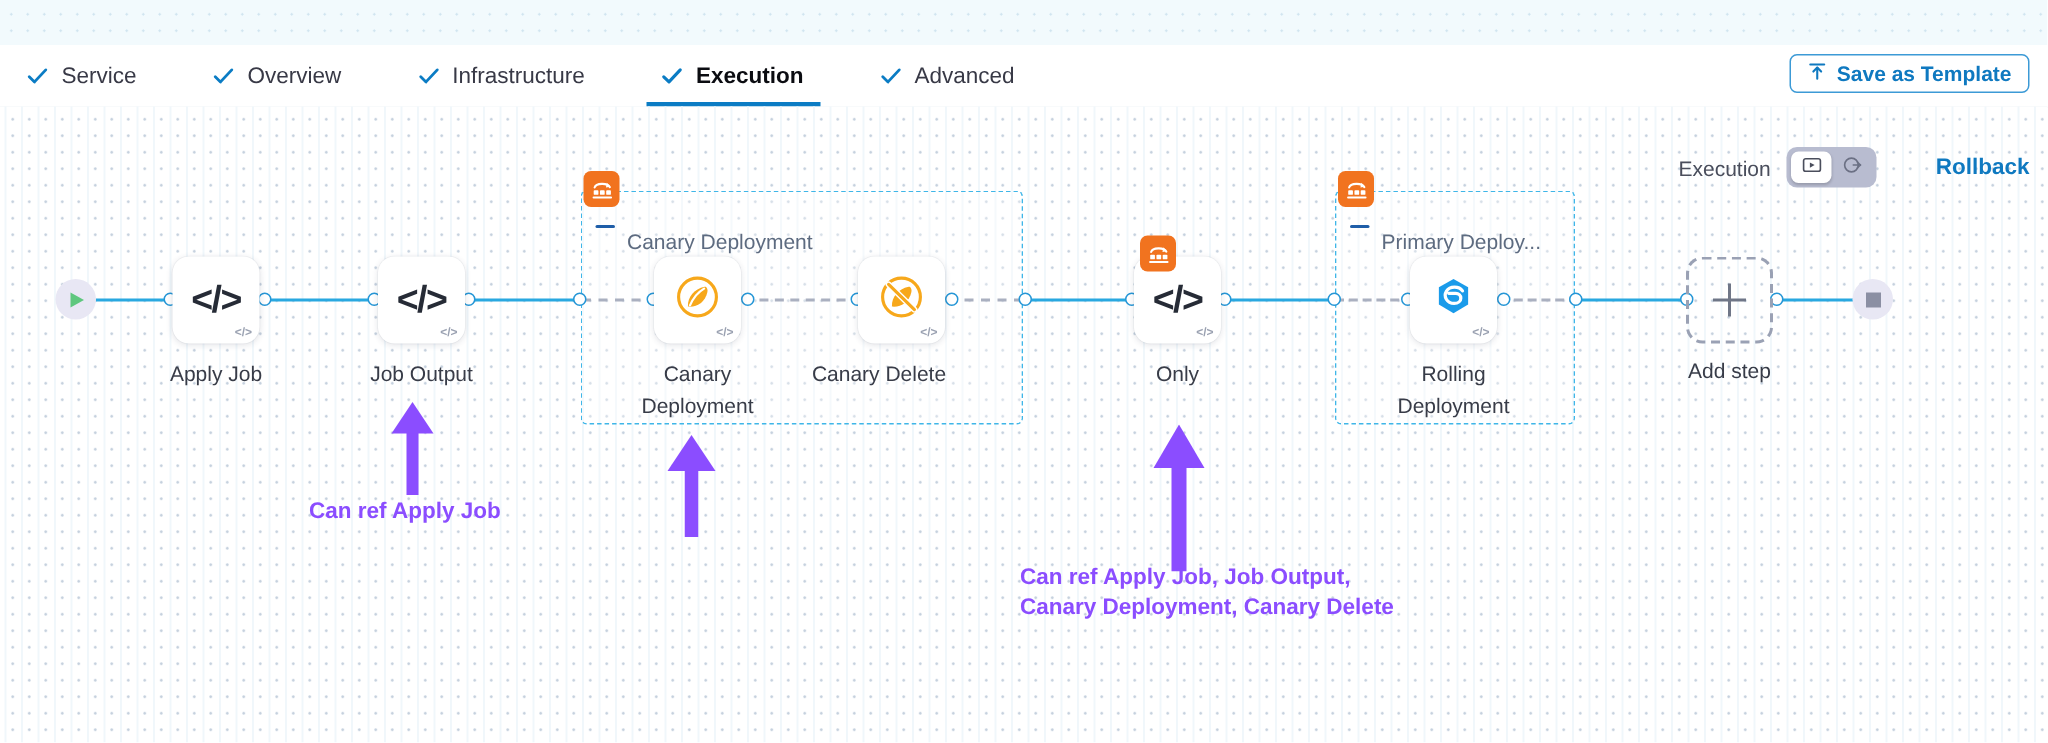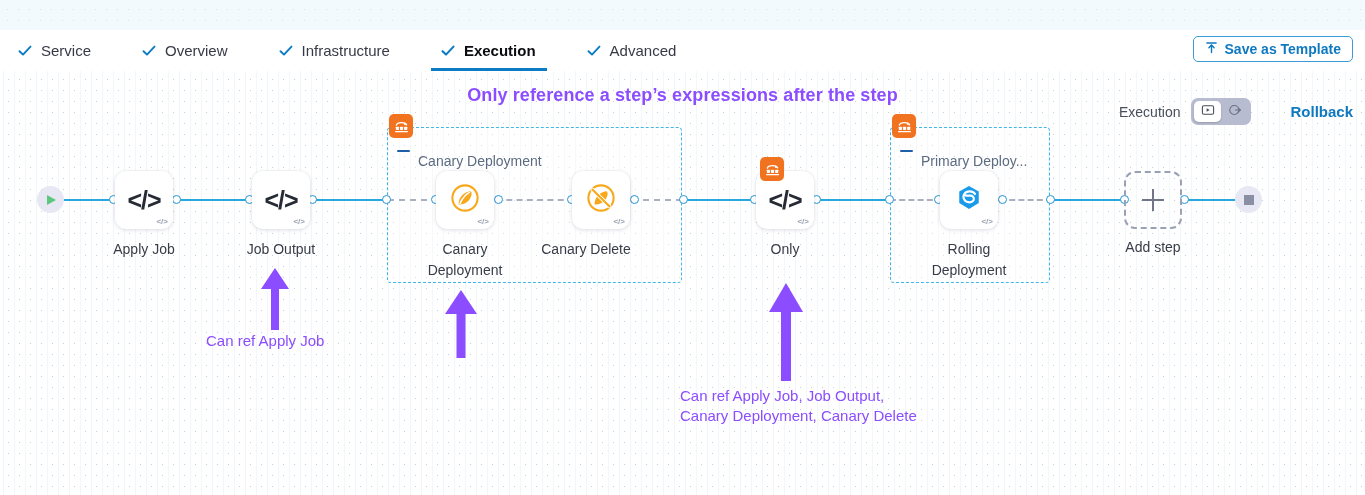--- a/index.html
+++ b/index.html
@@ -139,21 +139,21 @@
   .grpBadge{
     position:absolute;width:24px;height:24px;border-radius:5px;background:#f1731f;
     display:flex;align-items:center;justify-content:center;
   }
   .nodeBadge{
     position:absolute;width:24px;height:24px;border-radius:5px;background:#f1731f;
     display:flex;align-items:center;justify-content:center;z-index:5;
   }
 
   
-  .ann{position:absolute;color:#8b4dff;font-weight:normal;font-size:15px;line-height:20px;white-space:pre;}
+  .ann{position:absolute;color:#8b4dff;font-weight:bold;font-size:15px;line-height:20px;white-space:pre;}
   .arrow{position:absolute;}
 </style>
 </head>
 <body>
 
 <div id="app">
 
   <div class="topstrip"></div>
 
   <div class="tabbar">
@@ -213,21 +213,20 @@
         <path d="M2 2.2 H12" stroke="#0f79c0" stroke-width="1.5" stroke-linecap="round"></path>
         <path d="M7 12.4 V4.6" stroke="#0f79c0" stroke-width="1.5" stroke-linecap="round"></path>
         <path d="M4.2 7.2 L7 4.3 L9.8 7.2" stroke="#0f79c0" stroke-width="1.5" fill="none" stroke-linecap="round" stroke-linejoin="round"></path>
       </svg>
     </span>
     <span>Save as Template</span>
   </div>
 
   <div class="canvas">
 
-    <div class="banner">Only reference a step’s expressions after the step</div>
 
     <div class="execWrap">
       <span>Execution</span>
       <div class="seg">
         <div class="segBtn on">
           <span>
             <svg width="14" height="14" viewBox="0 0 16 16">
               <rect x="1.6" y="3.2" width="12.8" height="9.6" rx="1.6" fill="none" stroke="#4a4e5c" stroke-width="1.25"></rect>
               <path d="M6.4 6 L10 8 L6.4 10 Z" fill="#4a4e5c"></path>
             </svg>
@@ -397,16 +396,16 @@
 
     <svg class="arrow" style="left:442px;top:219px;" width="38" height="68" viewBox="0 0 38 68">
       <rect x="14.5" y="21" width="9" height="47" fill="#8b4dff"></rect>
       <path d="M19 0 L35 24 L3 24 Z" fill="#8b4dff"></path>
     </svg>
 
     <svg class="arrow" style="left:766px;top:212px;" width="40" height="98" viewBox="0 0 40 98">
       <rect x="15" y="26" width="10" height="72" fill="#8b4dff"></rect>
       <path d="M20 0 L37 29 L3 29 Z" fill="#8b4dff"></path>
     </svg>
-    <div class="ann" style="left:680px;top:315px;"><span>Can ref Apply Job, Job Output,</span><br><span>Canary Deployment, Canary Delete</span></div>
+    <div class="ann" style="left:680px;top:304px;"><span>Can ref Apply Job, Job Output,</span><br><span>Canary Deployment, Canary Delete</span></div>
 
   </div>
 </div>
 
 </body></html>

